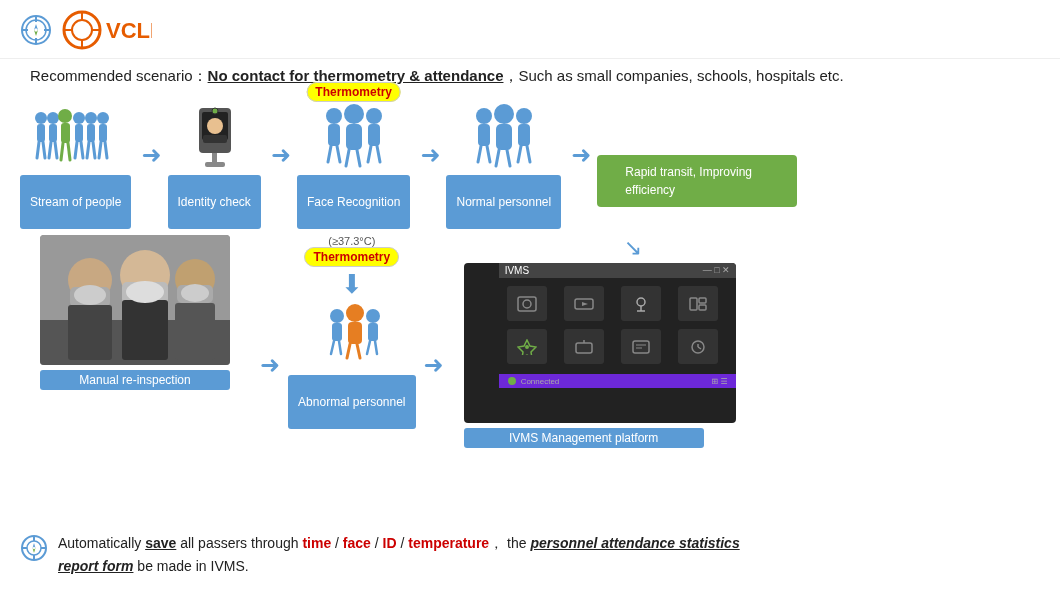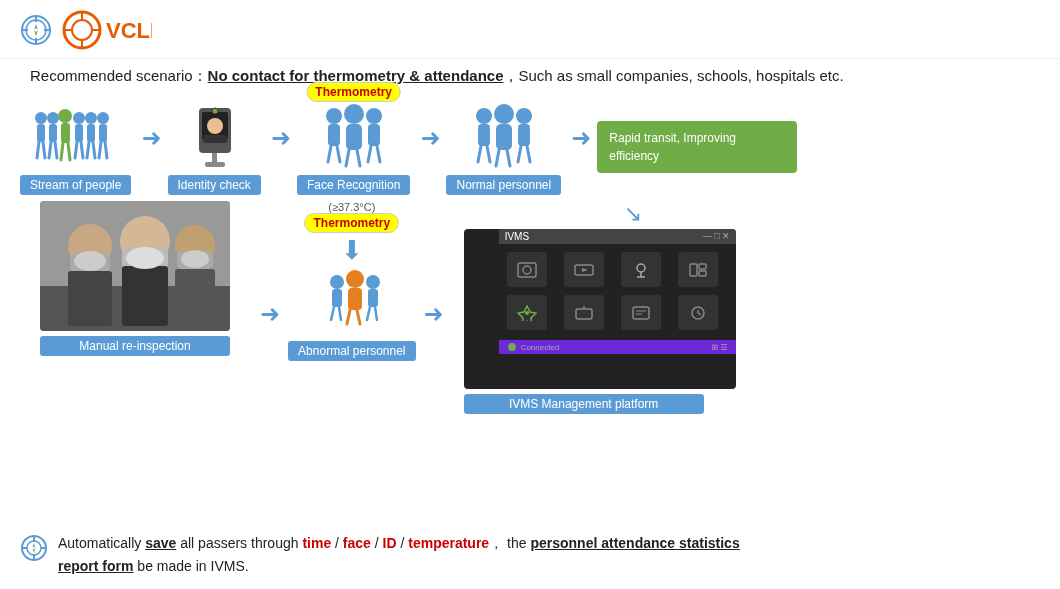--- a/index.html
+++ b/index.html
@@ -54,21 +54,21 @@
       display: flex;
       flex-direction: column;
       align-items: center;
       position: relative;
     }
 
     .flow-label {
       background: #5b9bd5;
       color: #fff;
       font-size: 12px;
-      padding: 3px 10px;
+      padding: 20px 10px;
       border-radius: 3px;
       margin-top: 5px;
       white-space: nowrap;
     }
 
     .arrow-right {
       font-size: 24px;
       color: #5b9bd5;
       margin: 0 6px;
       margin-bottom: 20px;
@@ -85,21 +85,21 @@
       border-radius: 10px;
       border: 1px solid #ccc;
       white-space: nowrap;
     }
 
     
     .green-box {
       background: #70ad47;
       color: #fff;
       font-size: 12px;
-      padding: 8px 12px;
+      padding: 8px 28px;
       border-radius: 4px;
       line-height: 1.5;
       max-width: 200px;
     }
 
     
     .photo-box {
       width: 190px;
       height: 130px;
       background: #888;
@@ -181,21 +181,21 @@
       line-height: 1.6;
     }
     .footer-icon {
       width: 28px;
       height: 28px;
       flex-shrink: 0;
       margin-top: 2px;
     }
     .footer-text span.bold { font-weight: bold; }
     .footer-text span.red { color: #c00; font-weight: bold; }
-    .footer-text span.underline-bold { text-decoration: underline; font-weight: bold; }
+    .footer-text span.underline-bold { text-decoration: underline; font-weight: bold; font-style: italic; }
 
     .row1 {
       display: flex;
       align-items: flex-end;
       gap: 0;
       margin-top: 8px;
     }
 
     .temp-note {
       font-size: 11px;

